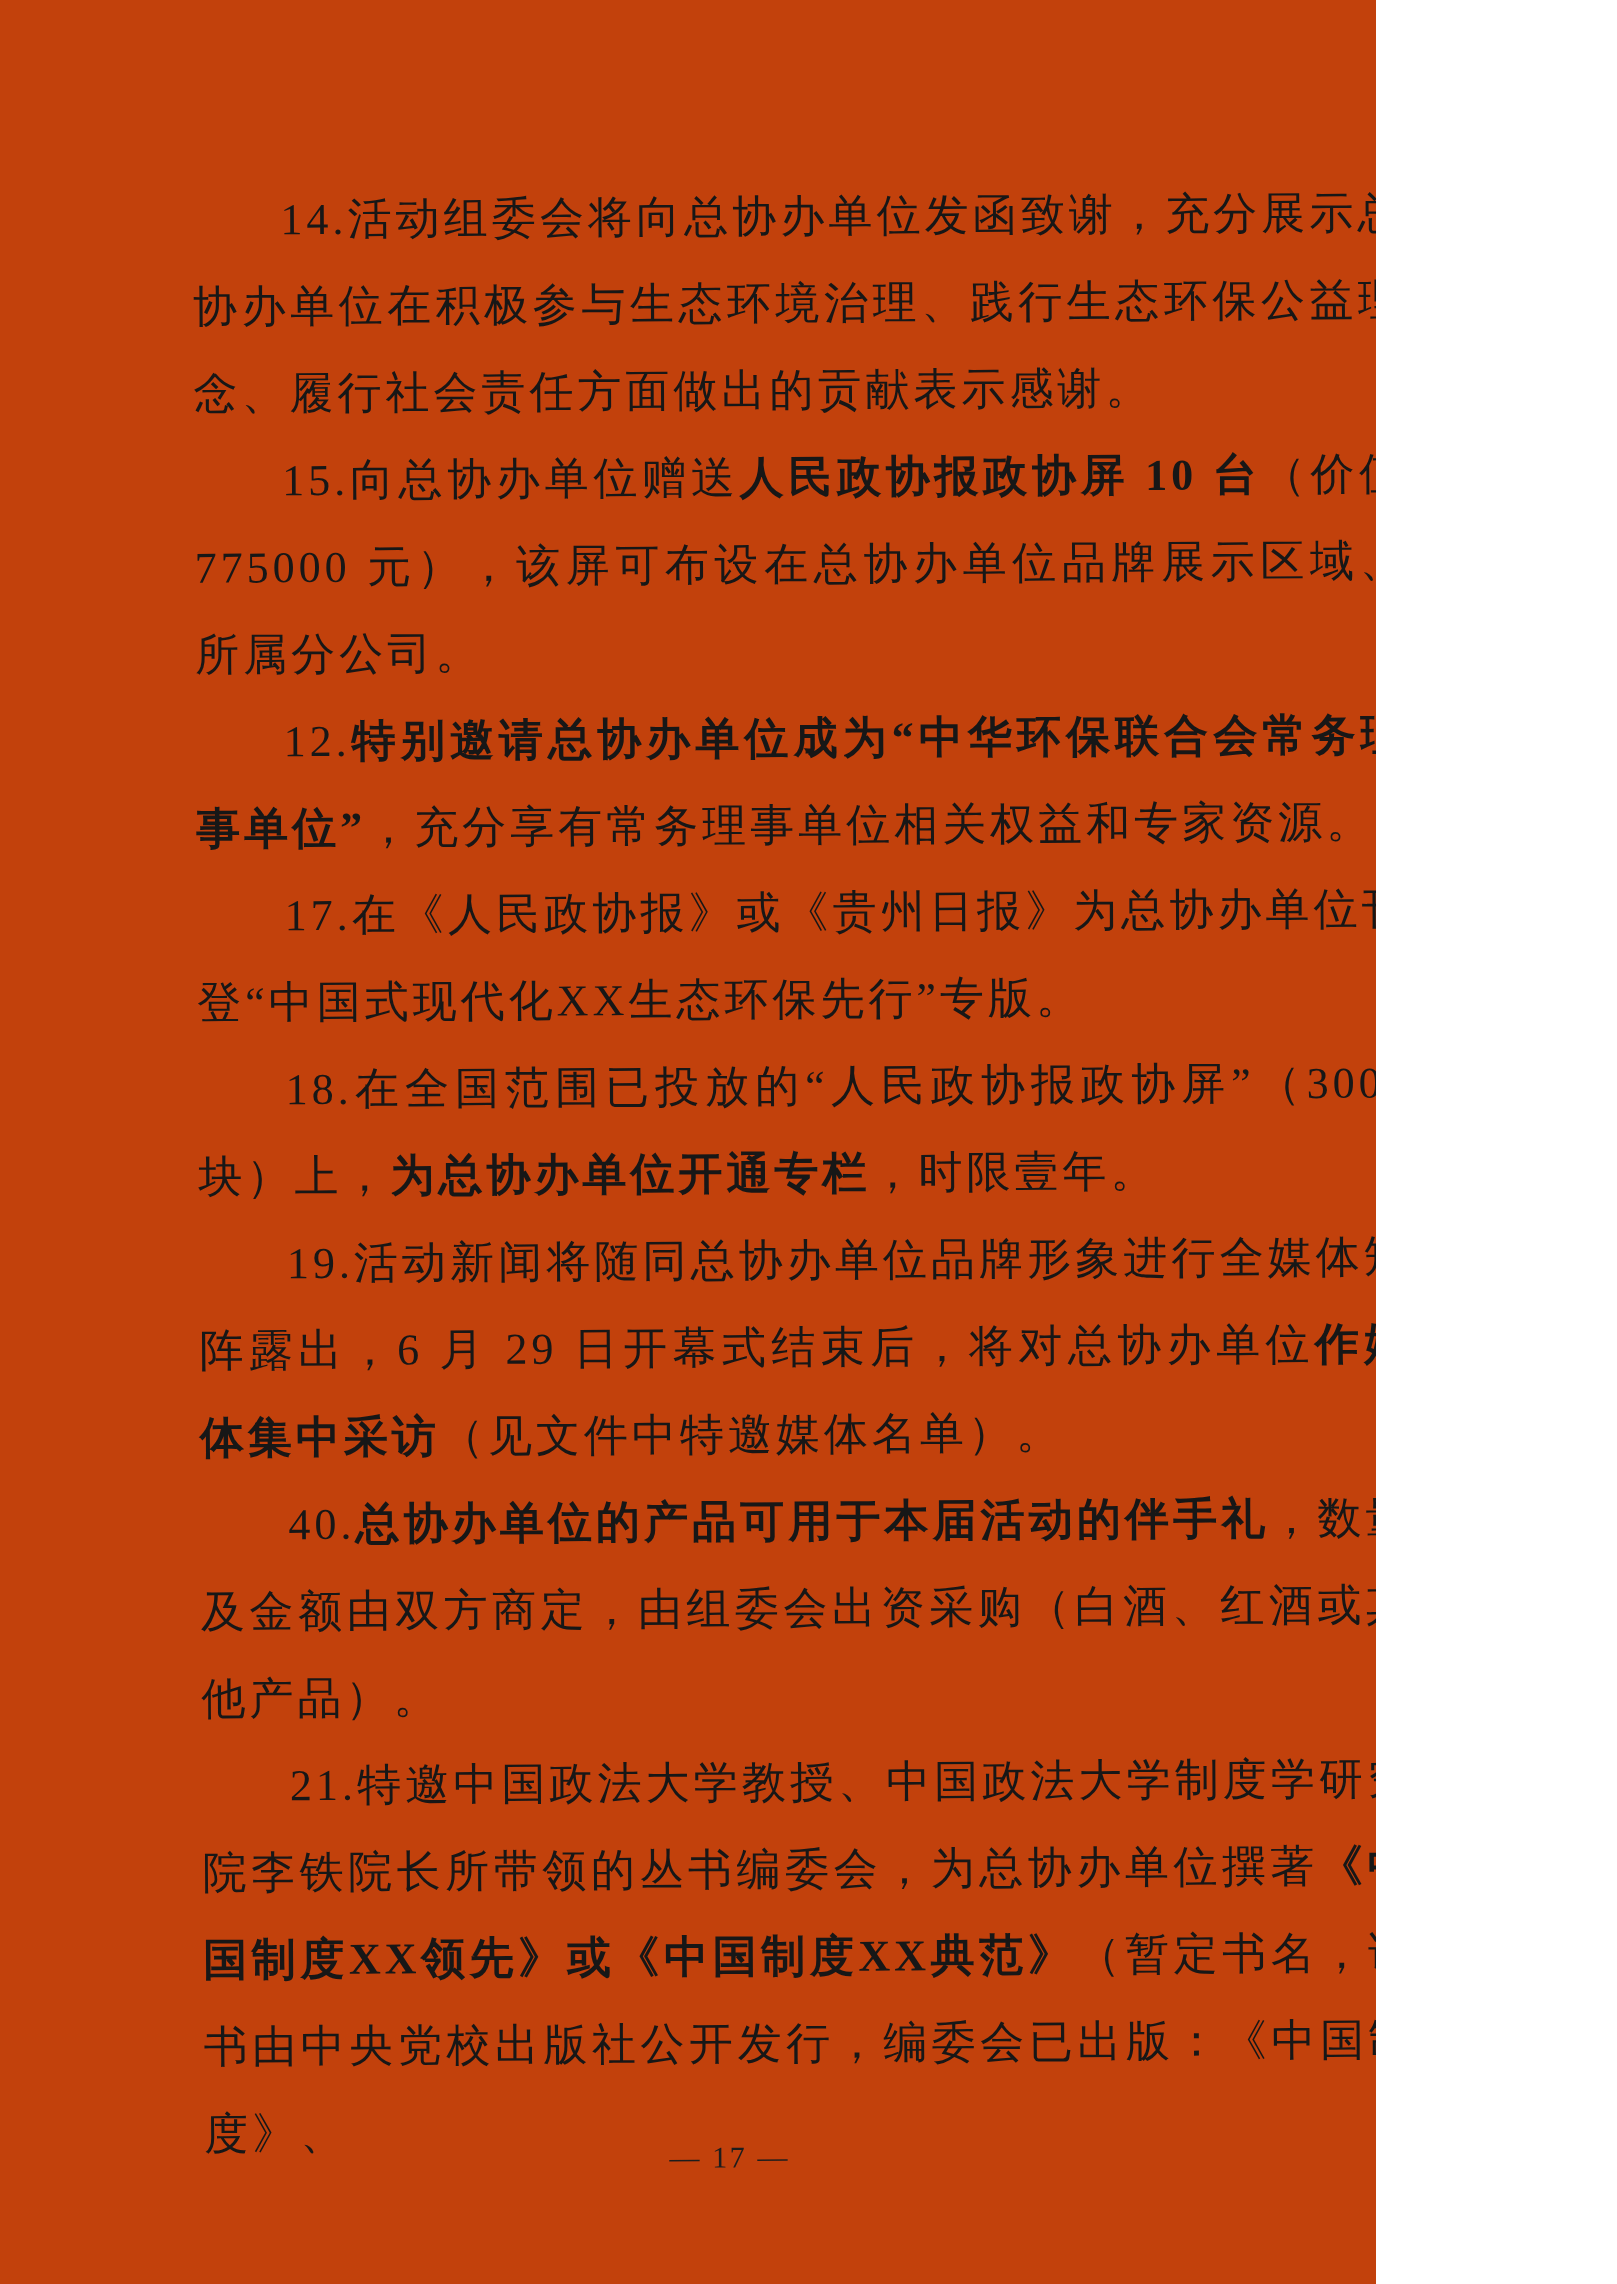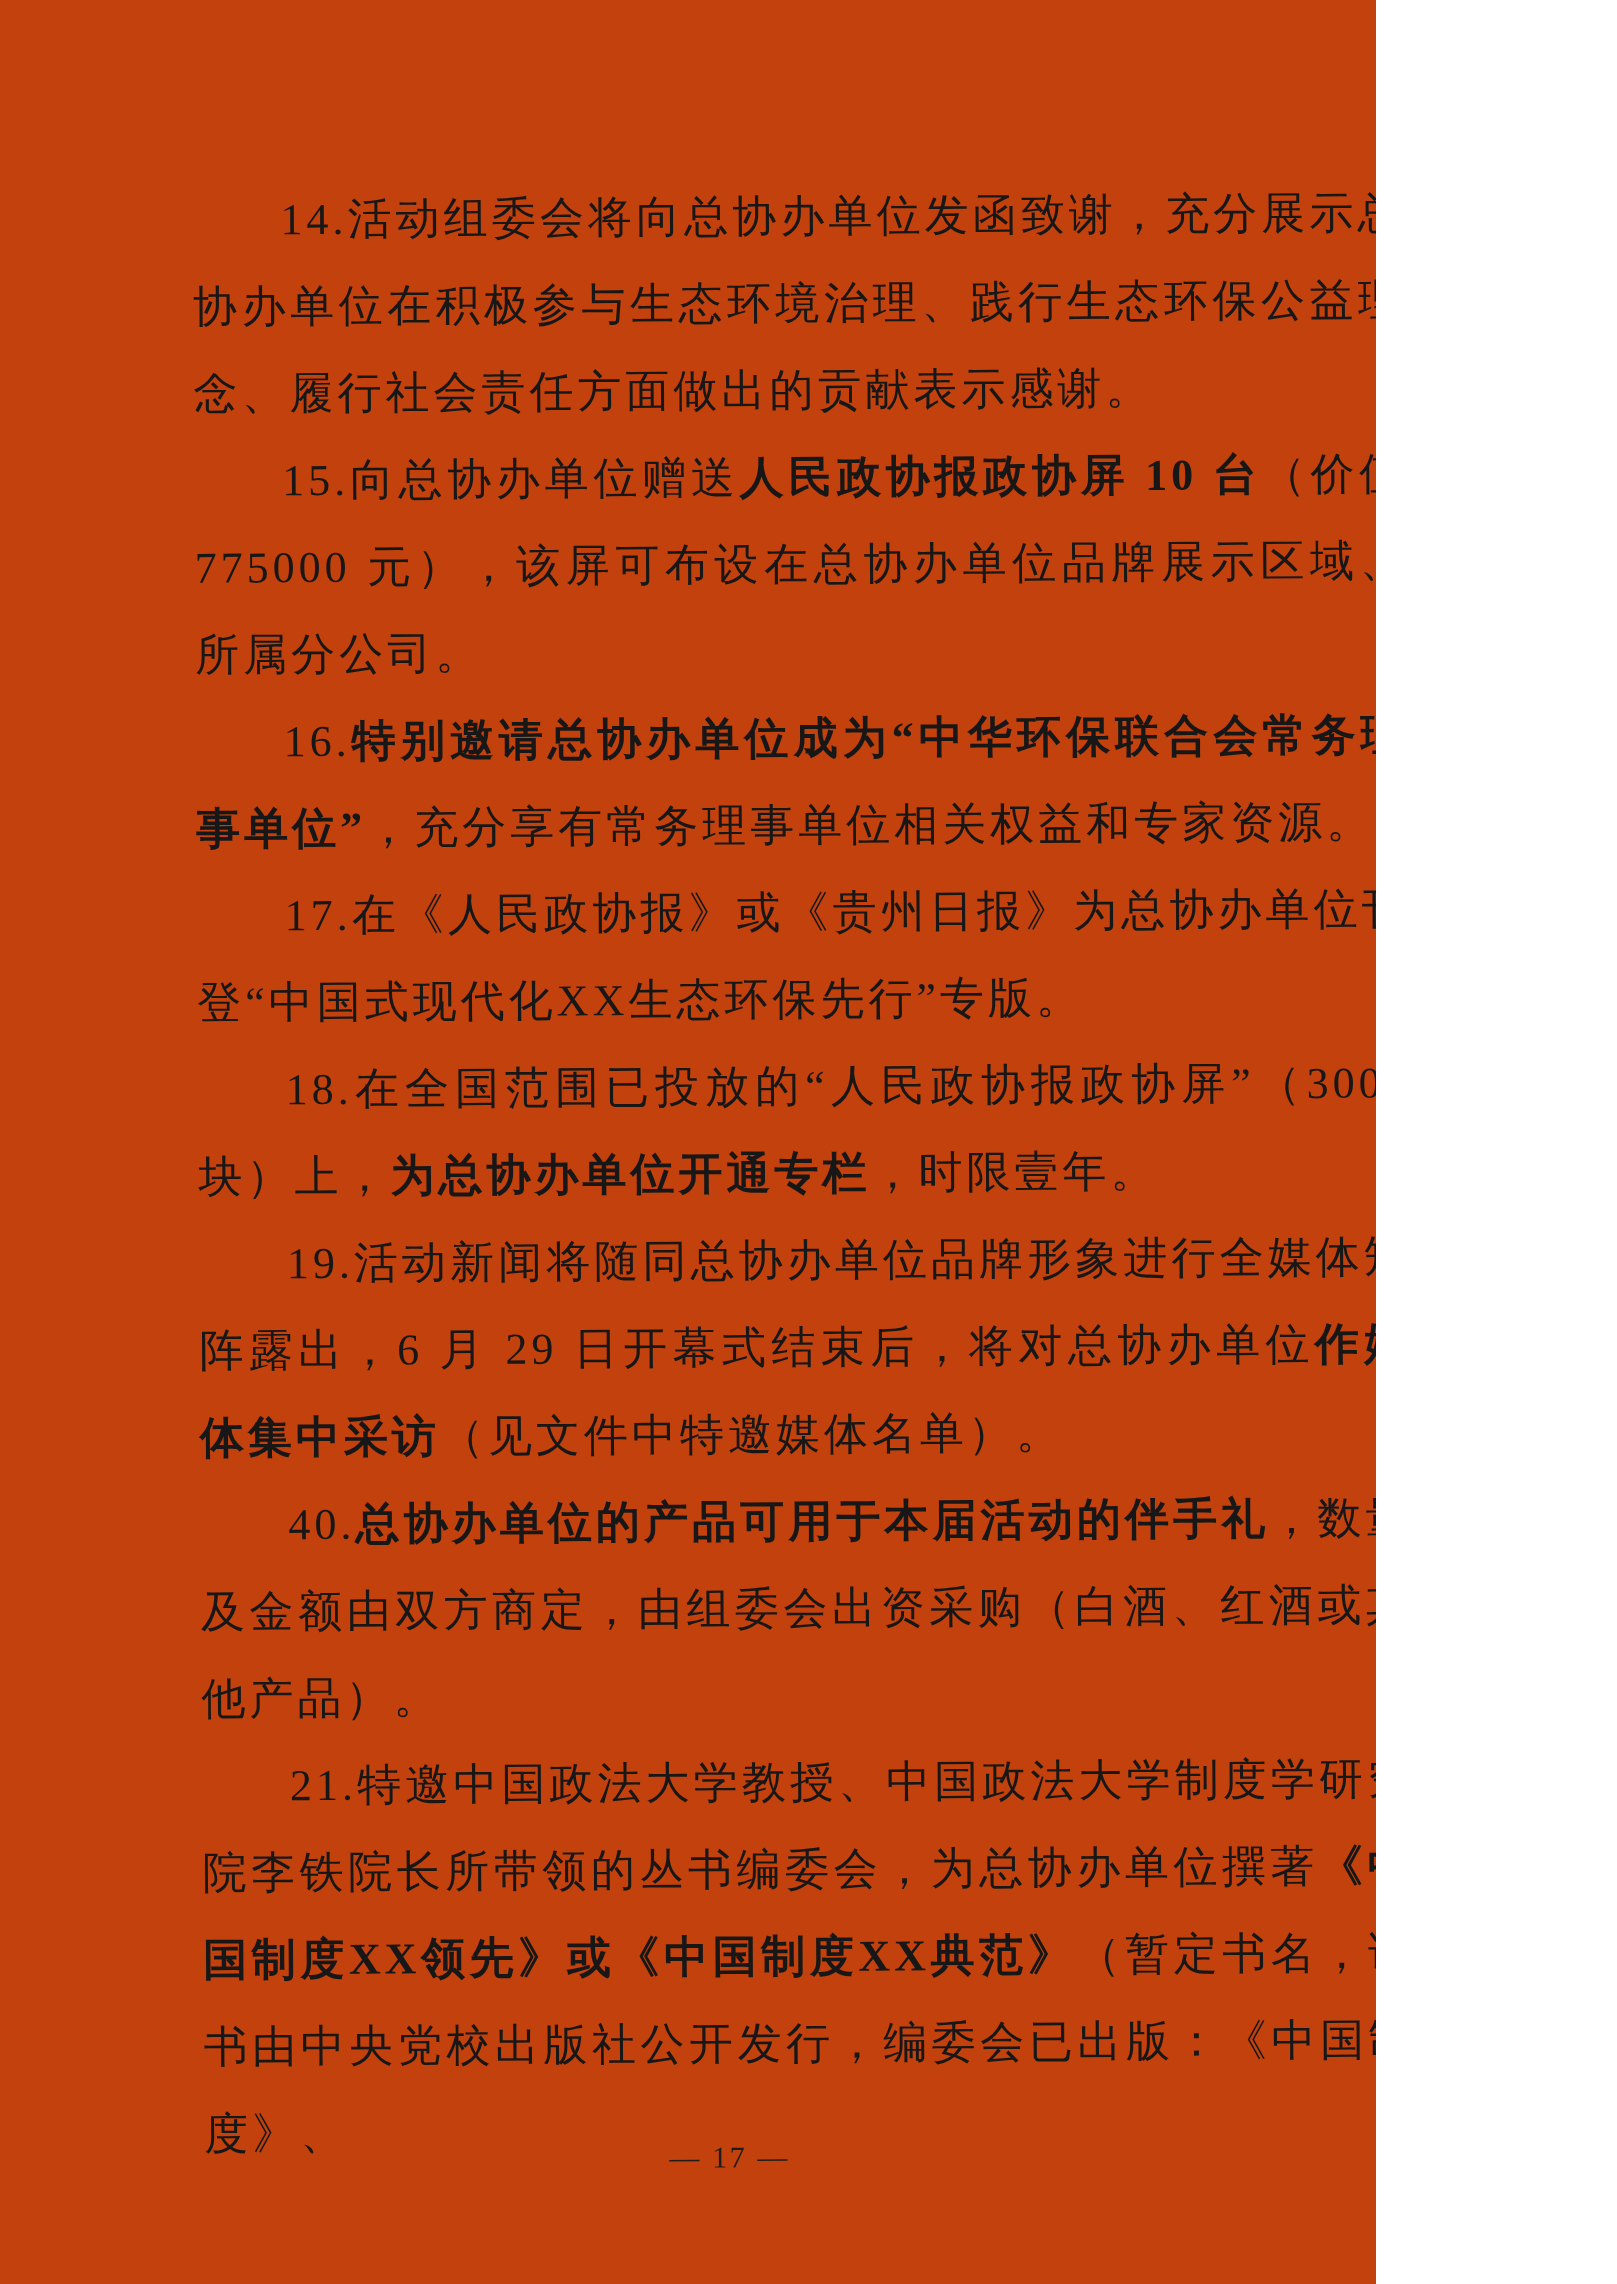--- a/index.html
+++ b/index.html
@@ -57,21 +57,21 @@
   }
 </style>
 </head>
 <body>
 
 <div class="page">
   <div class="scan-tilt">
     <div class="doc-body" id="doc-body">
         <p class="para"><span class="seg">14.活动组委会将向总协办单位发函致谢，充分展示总协办单位在积极参与生态环境治理、践行生态环保公益理念、履行社会责任方面做出的贡献表示感谢。</span></p>
         <p class="para"><span class="seg">15.向总协办单位赠送</span><span class="seg bold">人民政协报政协屏 10 台</span><span class="seg">（价值775000 元），该屏可布设在总协办单位品牌展示区域、所属分公司。</span></p>
-        <p class="para"><span class="seg">16.</span><span class="seg bold">特别邀请总协办单位成为“中华环保联合会常务理事单位”</span><span class="seg">，充分享有常务理事单位相关权益和专家资源。</span></p>
+        <p class="para"><span class="seg">12.</span><span class="seg bold">特别邀请总协办单位成为“中华环保联合会常务理事单位”</span><span class="seg">，充分享有常务理事单位相关权益和专家资源。</span></p>
         <p class="para"><span class="seg">17.在《人民政协报》或《贵州日报》为总协办单位刊登“中国式现代化XX生态环保先行”专版。</span></p>
         <p class="para"><span class="seg">18.在全国范围已投放的“人民政协报政协屏”（3000块）上，</span><span class="seg bold">为总协办单位开通专栏</span><span class="seg">，时限壹年。</span></p>
         <p class="para"><span class="seg">19.活动新闻将随同总协办单位品牌形象进行全媒体矩阵露出，6 月 29 日开幕式结束后，将对总协办单位</span><span class="seg bold">作媒体集中采访</span><span class="seg">（见文件中特邀媒体名单）。</span></p>
         <p class="para"><span class="seg">40.</span><span class="seg bold">总协办单位的产品可用于本届活动的伴手礼</span><span class="seg">，数量及金额由双方商定，由组委会出资采购（白酒、红酒或其他产品）。</span></p>
         <p class="para"><span class="seg">21.特邀中国政法大学教授、中国政法大学制度学研究院李铁院长所带领的丛书编委会，为总协办单位撰著</span><span class="seg bold">《中国制度XX领先》或《中国制度XX典范》</span><span class="seg">（暂定书名，该书由中央党校出版社公开发行，编委会已出版：《中国制度》、</span></p>
       </div>
     <div class="page-number">— 17 —</div>
   </div>
 </div>
 

